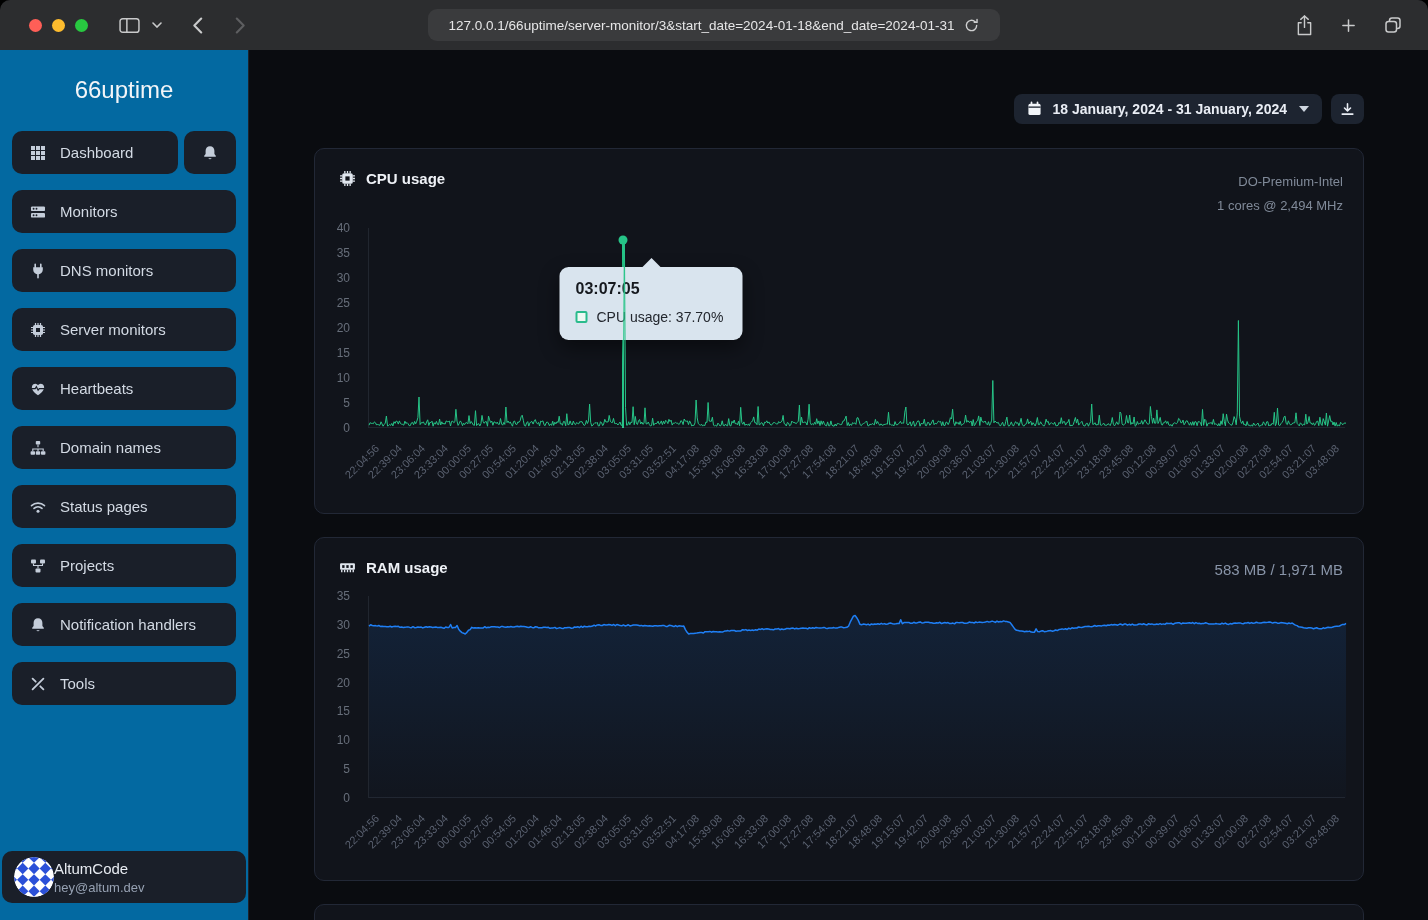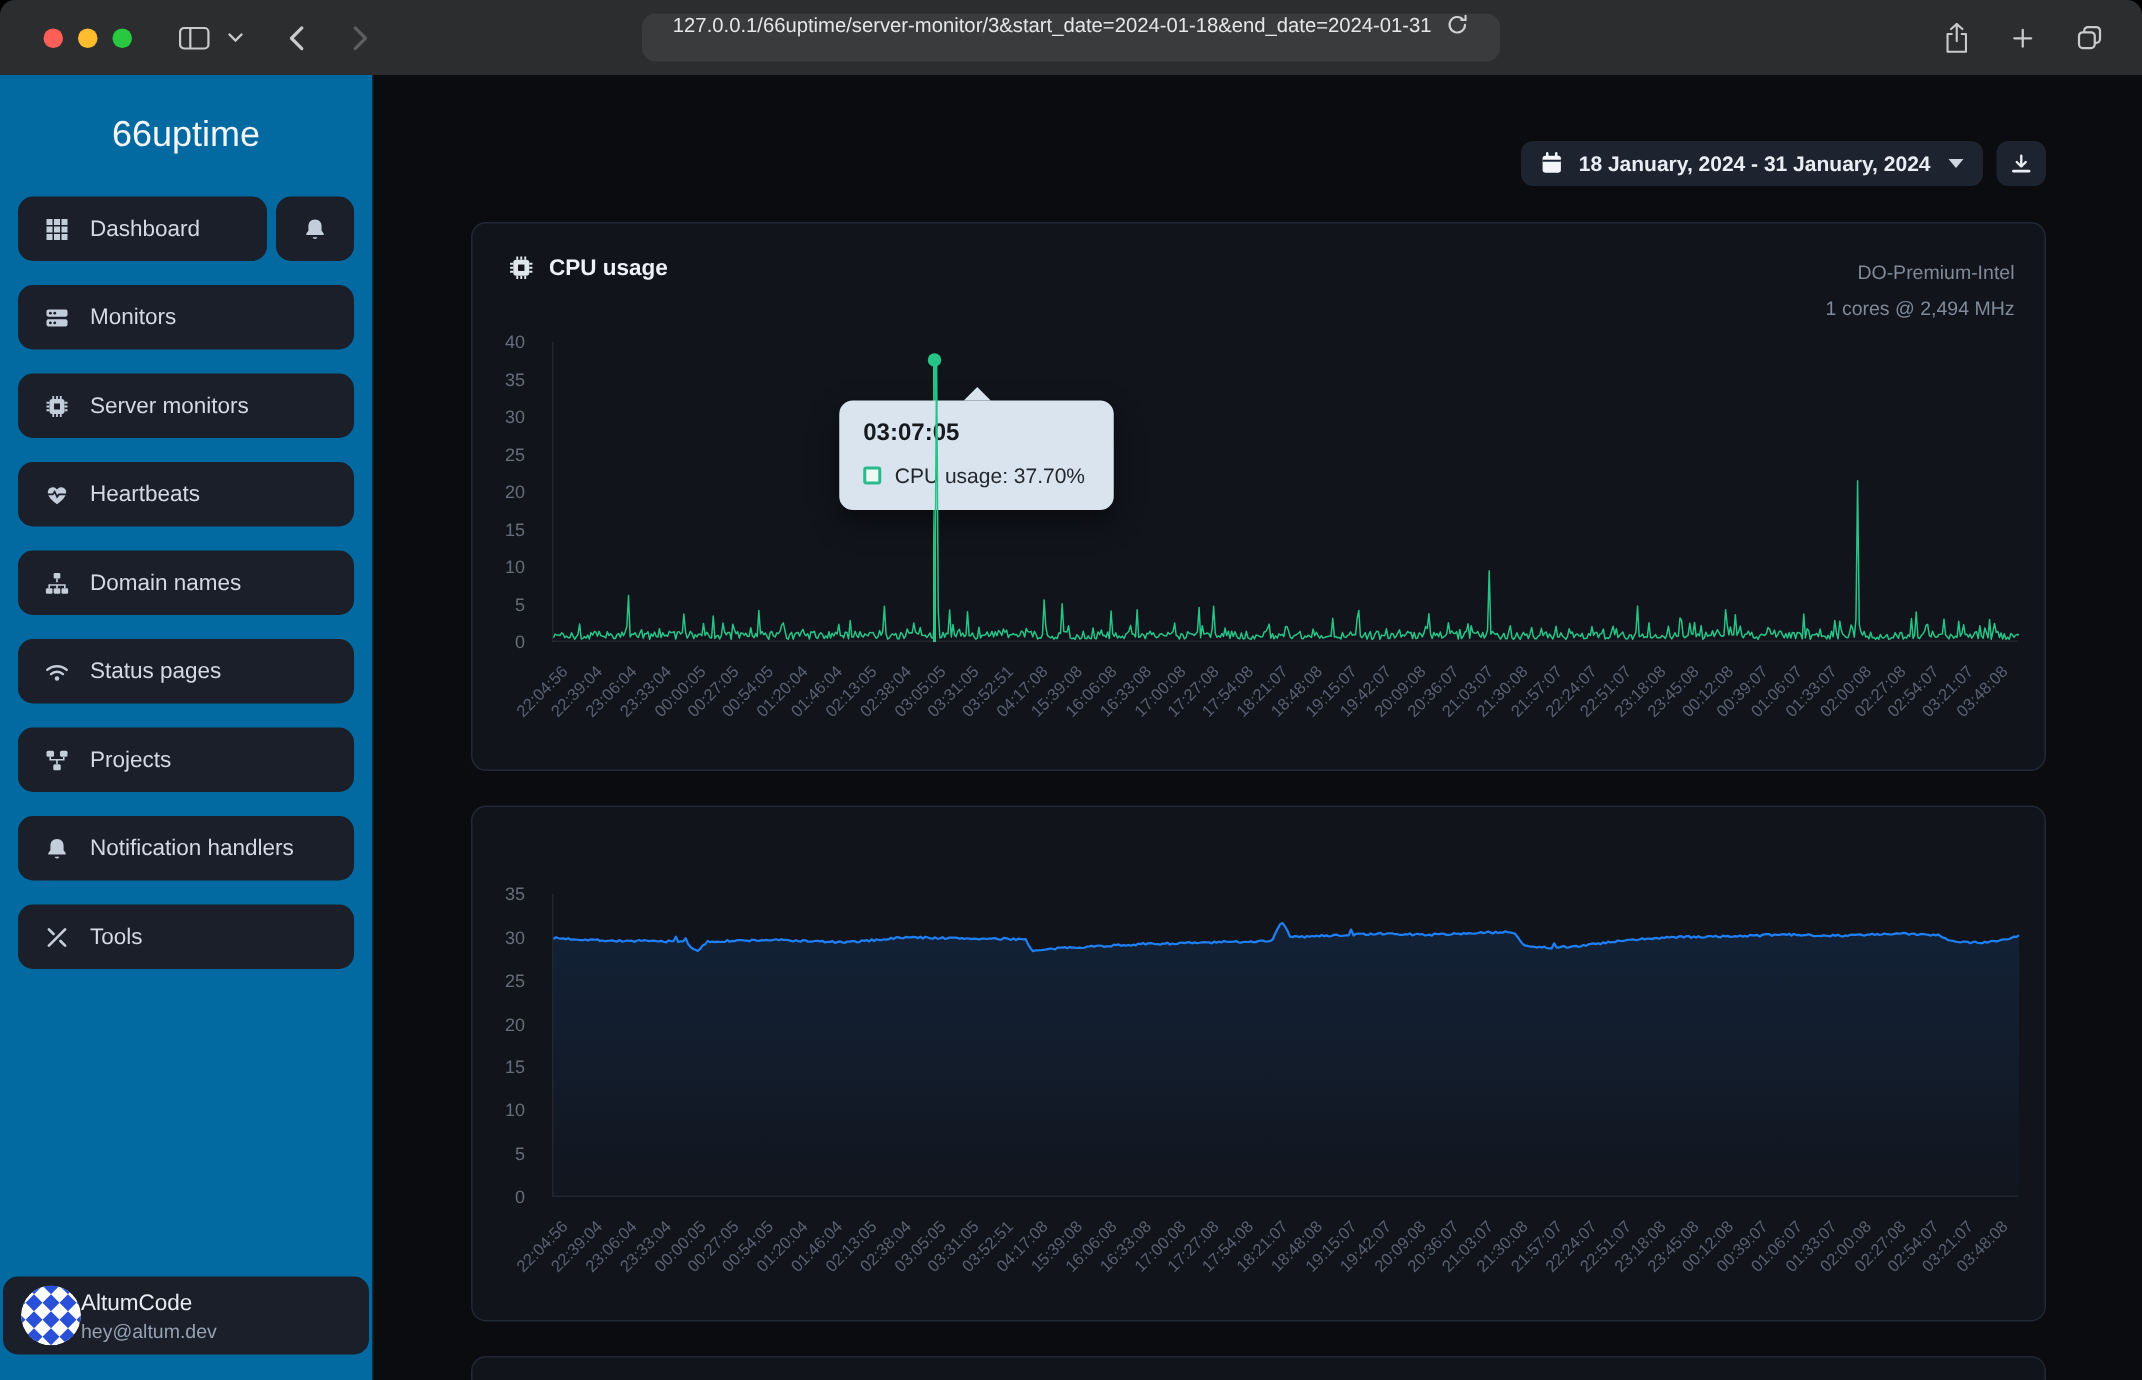--- a/index.html
+++ b/index.html
@@ -9,21 +9,21 @@
 
   
   .browser-bar { height:50px; background:#2c2d2f; display:flex; align-items:center; position:relative; }
   .traffic { display:flex; gap:10px; margin-left:29px; }
   .tl { width:13px; height:13px; border-radius:50%; border:none; cursor:pointer; }
   .tl.red { background:#ff5f57; } .tl.yellow { background:#febc2e; } .tl.green { background:#28c840; }
   .nav-icons { display:flex; align-items:center; margin-left:27px; color:#c9cacb; gap:4px; }
   .nav-btn { background:none; border:none; color:#c9cacb; display:flex; align-items:center; padding:4px; cursor:pointer; }
   .nav-btn.dim { color:#5d5e60; }
   .url-field { position:absolute; left:428px; top:9px; width:572px; height:32px; background:#3a3b3d;
-    border-radius:9px; display:flex; justify-content:center; gap:10px;
+    border-radius:9px; display:flex; align-items:center; justify-content:center; gap:10px;
     color:#e6e6e7; font-size:13.5px; cursor:text; }
   .url-field .reload { color:#cfd0d1; display:flex; background:none; border:none; cursor:pointer; }
   .right-icons { position:absolute; right:22px; top:0; height:50px; display:flex; align-items:center; gap:20px; color:#c9cacb; }
 
   
   .app { display:flex; height:870px; }
   .sidebar { width:249px; min-width:249px; background:#0369a1; border-right:1px solid #1d222c;
     display:flex; flex-direction:column; }
   .brand { margin:26px 0 27px; text-align:center; font-size:24px; line-height:28px; color:#f3f5f8; font-weight:500; }
   .side-nav { padding:0 12px; display:flex; flex-direction:column; flex:1; }
@@ -173,20 +173,31 @@
                 <svg width="16" height="16" viewBox="0 0 16 16" fill="currentColor">
                   <rect x="1" y="2.4" width="14" height="4.7" rx="1.2"></rect>
                   <rect x="1" y="8.9" width="14" height="4.7" rx="1.2"></rect>
                   <circle cx="3.6" cy="4.75" r=".95" fill="#1a1f29"></circle>
                   <circle cx="6.5" cy="4.75" r=".95" fill="#1a1f29"></circle>
                   <circle cx="3.6" cy="11.25" r=".95" fill="#1a1f29"></circle>
                   <circle cx="6.5" cy="11.25" r=".95" fill="#1a1f29"></circle>
                 </svg>
               </span>
               <span>Monitors</span>
+            </button>
+          </div>
+          <div class="side-row">
+            <button class="side-item">
+              <span class="icon">
+                <svg width="16" height="16" viewBox="0 0 16 16">
+                  <path d="M5.2 1.2v3.2M10.8 1.2v3.2M8 11.6v3.2" stroke="currentColor" stroke-width="1.6" stroke-linecap="round" fill="none"></path>
+                  <path d="M3.2 4.2h9.6v2.5a4.8 4.8 0 0 1-9.6 0z" fill="currentColor"></path>
+                </svg>
+              </span>
+              <span>DNS monitors</span>
             </button>
           </div>
           <div class="side-row">
             <button class="side-item">
               <span class="icon">
                 <svg width="16" height="16" viewBox="0 0 16 16">
                   <path stroke="currentColor" stroke-width="1.2" d="M5.5 1v2M8 1v2M10.5 1v2M5.5 13v2M8 13v2M10.5 13v2M1 5.5h2M1 8h2M1 10.5h2M13 5.5h2M13 8h2M13 10.5h2"></path>
                   <rect x="3" y="3" width="10" height="10" rx="1.8" fill="currentColor"></rect>
                   <rect x="6" y="6" width="4" height="4" fill="#1a1f29"></rect>
                 </svg>
@@ -417,20 +428,35 @@
             <span style="right: 126.3px;">01:33:07</span>
             <span style="right: 103.4px;">02:00:08</span>
             <span style="right: 80.6px;">02:27:08</span>
             <span style="right: 57.7px;">02:54:07</span>
             <span style="right: 34.9px;">03:21:07</span>
             <span style="right: 12px;">03:48:08</span>
           </div>
         </section>
 
       <section class="card card-ram" id="card-ram">
+        <div class="card-head">
+          <div class="card-title">
+            <span class="icon">
+              <svg width="17" height="17" viewBox="0 0 16 16">
+                  <rect x="1" y="4" width="14" height="6.2" rx="1" fill="currentColor"></rect>
+                  <path d="M2.6 10.2v2.2M5.3 10.2v2.2M8 10.2v2.2M10.7 10.2v2.2M13.4 10.2v2.2" stroke="currentColor" stroke-width="1.3"></path>
+                  <rect x="3" y="5.8" width="2.2" height="2.6" fill="#11141b"></rect>
+                  <rect x="6.9" y="5.8" width="2.2" height="2.6" fill="#11141b"></rect>
+                  <rect x="10.8" y="5.8" width="2.2" height="2.6" fill="#11141b"></rect>
+                </svg>
+            </span>
+            <span>RAM usage</span>
+          </div>
+          <div class="ram-total">583 MB / 1,971 MB</div>
+        </div>
       <div class="plot" style="left: 53px; top: 58px; width: 977px; height: 202px;">
             <svg viewBox="0 0 977 202" width="977" height="202" preserveAspectRatio="none">
               <defs>
                 <linearGradient id="grad-ram" x1="0" y1="0" x2="0" y2="1">
       <stop offset="0" stop-color="#1f7ff5" stop-opacity="0.13"></stop>
       <stop offset="1" stop-color="#1f7ff5" stop-opacity="0.015"></stop>
                 </linearGradient>
               </defs>
               <path d="M0.0 30.1L1.6 28.8L3.3 29.5L4.9 29.7L6.5 29.6L8.2 30.1L9.8 29.5L11.4 30.4L13.0 30.3L14.7 30.4L16.3 30.5L17.9 30.7L19.6 30.8L21.2 30.3L22.8 31.0L24.5 30.4L26.1 30.3L27.7 30.5L29.4 30.3L31.0 31.3L32.6 31.0L34.3 31.5L35.9 31.2L37.5 31.1L39.1 30.9L40.8 31.4L42.4 31.7L44.0 30.7L45.7 31.7L47.3 31.5L48.9 31.0L50.6 31.2L52.2 31.1L53.8 31.9L55.5 31.2L57.1 30.7L58.7 31.3L60.3 30.8L62.0 31.0L63.6 31.4L65.2 31.2L66.9 31.1L68.5 31.4L70.1 31.6L71.8 31.2L73.4 31.8L75.0 32.3L76.7 31.0L78.3 31.4L79.9 31.5L81.6 28.5L83.2 32.0L84.8 31.5L86.4 31.6L88.1 29.5L89.7 33.3L91.3 35.2L93.0 36.6L94.6 37.2L96.2 38.0L97.9 36.4L99.5 34.2L101.1 33.6L102.8 31.3L104.4 32.1L106.0 31.7L107.6 32.1L109.3 31.7L110.9 32.0L112.5 31.9L114.2 32.0L115.8 30.7L117.4 31.8L119.1 31.3L120.7 31.4L122.3 30.8L124.0 30.8L125.6 30.7L127.2 31.0L128.9 31.0L130.5 31.6L132.1 30.5L133.7 30.5L135.4 31.1L137.0 31.2L138.6 30.8L140.3 30.9L141.9 30.6L143.5 30.9L145.2 30.9L146.8 30.5L148.4 30.2L150.1 30.8L151.7 30.2L153.3 30.6L154.9 30.6L156.6 30.8L158.2 31.2L159.8 31.6L161.5 30.8L163.1 31.4L164.7 31.8L166.4 30.7L168.0 30.9L169.6 31.8L171.3 31.8L172.9 31.7L174.5 31.2L176.2 31.3L177.8 31.6L179.4 31.3L181.0 32.3L182.7 31.9L184.3 31.9L185.9 31.4L187.6 32.6L189.2 32.1L190.8 31.6L192.5 32.2L194.1 32.6L195.7 31.7L197.4 31.7L199.0 31.4L200.6 31.4L202.3 32.2L203.9 32.1L205.5 30.9L207.1 31.2L208.8 30.7L210.4 31.6L212.0 30.2L213.7 31.3L215.3 30.2L216.9 30.7L218.6 30.8L220.2 30.2L221.8 30.4L223.5 30.1L225.1 29.2L226.7 30.0L228.3 28.9L230.0 28.8L231.6 29.4L233.2 29.5L234.9 28.6L236.5 28.9L238.1 28.9L239.8 28.6L241.4 28.7L243.0 29.4L244.7 28.5L246.3 29.7L247.9 28.5L249.6 29.0L251.2 29.6L252.8 29.8L254.4 28.9L256.1 29.9L257.7 29.5L259.3 28.8L261.0 29.9L262.6 29.6L264.2 29.0L265.9 29.1L267.5 29.0L269.1 29.3L270.8 29.8L272.4 29.4L274.0 30.0L275.6 29.5L277.3 29.8L278.9 30.1L280.5 29.7L282.2 29.9L283.8 30.3L285.4 29.8L287.1 29.7L288.7 30.0L290.3 29.7L292.0 29.7L293.6 29.4L295.2 29.6L296.9 30.4L298.5 30.4L300.1 29.3L301.7 29.4L303.4 30.0L305.0 30.6L306.6 29.6L308.3 30.7L309.9 29.8L311.5 30.0L313.2 30.3L314.8 30.1L316.4 33.6L318.1 36.3L319.7 38.1L321.3 37.5L322.9 37.6L324.6 37.5L326.2 37.2L327.8 37.1L329.5 36.7L331.1 36.4L332.7 36.5L334.4 37.0L336.0 35.7L337.6 35.7L339.3 35.7L340.9 35.4L342.5 36.2L344.2 35.4L345.8 35.8L347.4 35.8L349.0 36.0L350.7 35.7L352.3 36.0L353.9 35.9L355.6 35.1L357.2 34.9L358.8 34.6L360.5 35.1L362.1 34.5L363.7 34.4L365.4 34.5L367.0 35.2L368.6 34.9L370.2 34.9L371.9 34.9L373.5 33.7L375.1 34.1L376.8 33.6L378.4 34.5L380.0 34.1L381.7 34.4L383.3 34.0L384.9 34.4L386.6 33.8L388.2 34.2L389.8 33.1L391.5 33.4L393.1 32.7L394.7 33.6L396.3 32.9L398.0 32.7L399.6 33.0L401.2 33.5L402.9 33.4L404.5 33.8L406.1 33.0L407.8 33.1L409.4 32.5L411.0 33.7L412.7 33.0L414.3 33.5L415.9 33.3L417.5 32.5L419.2 32.4L420.8 32.8L422.4 32.2L424.1 32.1L425.7 32.9L427.3 32.2L429.0 32.7L430.6 32.5L432.2 32.2L433.9 32.1L435.5 32.2L437.1 32.2L438.8 32.9L440.4 31.7L442.0 32.4L443.6 31.8L445.3 32.3L446.9 31.4L448.5 31.8L450.2 31.9L451.8 31.9L453.4 31.7L455.1 31.4L456.7 32.2L458.3 32.4L460.0 32.0L461.6 31.9L463.2 32.0L464.8 31.6L466.5 32.1L468.1 32.1L469.7 31.4L471.4 31.0L473.0 31.1L474.6 31.7L476.3 31.6L477.9 31.3L479.5 30.2L481.2 26.2L482.8 23.1L484.4 20.2L486.1 19.4L487.7 21.7L489.3 24.4L490.9 28.3L492.6 28.8L494.2 28.1L495.8 28.3L497.5 28.7L499.1 28.1L500.7 29.1L502.4 28.0L504.0 28.5L505.6 28.0L507.3 28.2L508.9 27.8L510.5 28.3L512.2 27.3L513.8 28.1L515.4 27.6L517.0 28.3L518.7 28.0L520.3 27.2L521.9 27.1L523.6 27.7L525.2 28.0L526.8 27.8L528.5 27.5L530.1 27.6L531.7 23.7L533.4 27.7L535.0 26.6L536.6 26.4L538.2 26.5L539.9 26.4L541.5 27.3L543.1 27.3L544.8 26.3L546.4 27.0L548.0 26.9L549.7 26.3L551.3 25.9L552.9 27.0L554.6 26.7L556.2 26.2L557.8 26.2L559.5 26.3L561.1 26.8L562.7 26.8L564.3 27.3L566.0 27.3L567.6 26.8L569.2 27.0L570.9 26.3L572.5 27.6L574.1 27.0L575.8 26.5L577.4 27.0L579.0 26.6L580.7 27.6L582.3 27.5L583.9 27.1L585.5 27.8L587.2 26.4L588.8 26.6L590.4 26.7L592.1 26.4L593.7 26.5L595.3 27.3L597.0 27.2L598.6 27.0L600.2 26.1L601.9 26.5L603.5 26.4L605.1 27.0L606.8 26.0L608.4 26.6L610.0 26.1L611.6 26.2L613.3 26.5L614.9 26.3L616.5 26.0L618.2 25.4L619.8 26.1L621.4 25.7L623.1 25.1L624.7 25.6L626.3 26.4L628.0 25.1L629.6 26.0L631.2 25.6L632.8 25.8L634.5 24.9L636.1 25.4L637.7 25.6L639.4 26.0L641.0 26.4L642.6 28.5L644.3 30.9L645.9 33.1L647.5 34.3L649.2 34.6L650.8 35.0L652.4 35.0L654.1 35.3L655.7 35.7L657.3 35.2L658.9 35.6L660.6 35.1L662.2 36.1L663.8 36.2L665.5 36.2L667.1 32.9L668.7 35.6L670.4 35.7L672.0 35.1L673.6 34.7L675.3 35.7L676.9 35.6L678.5 35.1L680.1 34.7L681.8 34.6L683.4 35.3L685.0 34.8L686.7 34.0L688.3 34.6L689.9 33.6L691.6 33.3L693.2 32.9L694.8 33.4L696.5 32.8L698.1 33.5L699.7 32.2L701.4 32.9L703.0 31.8L704.6 32.2L706.2 32.0L707.9 32.0L709.5 31.0L711.1 31.3L712.8 31.4L714.4 31.0L716.0 30.6L717.7 30.5L719.3 30.3L720.9 30.6L722.6 30.7L724.2 30.2L725.8 29.5L727.4 30.3L729.1 29.8L730.7 29.8L732.3 30.1L734.0 29.4L735.6 29.3L737.2 29.8L738.9 29.0L740.5 29.3L742.1 28.6L743.8 29.0L745.4 28.5L747.0 28.7L748.7 29.2L750.3 28.3L751.9 28.1L753.5 29.0L755.2 28.1L756.8 28.0L758.4 29.2L760.1 28.3L761.7 29.0L763.3 28.1L765.0 29.0L766.6 29.0L768.2 28.7L769.9 28.0L771.5 28.1L773.1 28.5L774.7 27.8L776.4 28.6L778.0 28.9L779.6 27.7L781.3 28.2L782.9 27.9L784.5 28.6L786.2 28.4L787.8 28.1L789.4 28.4L791.1 27.6L792.7 28.4L794.3 27.9L796.0 28.4L797.6 27.2L799.2 27.6L800.8 27.6L802.5 27.3L804.1 28.3L805.7 27.3L807.4 26.9L809.0 26.8L810.6 26.8L812.3 27.9L813.9 27.0L815.5 27.2L817.2 27.2L818.8 26.9L820.4 26.8L822.1 27.3L823.7 26.5L825.3 27.7L826.9 26.6L828.6 27.4L830.2 27.3L831.8 27.7L833.5 27.4L835.1 27.4L836.7 26.8L838.4 27.4L840.0 28.0L841.6 28.0L843.3 27.9L844.9 28.1L846.5 27.6L848.1 27.8L849.8 27.9L851.4 28.2L853.0 27.2L854.7 27.9L856.3 27.1L857.9 28.0L859.6 28.4L861.2 27.6L862.8 28.0L864.5 27.2L866.1 27.1L867.7 27.3L869.4 27.1L871.0 26.9L872.6 27.4L874.2 27.7L875.9 27.0L877.5 27.1L879.1 26.5L880.8 27.4L882.4 26.6L884.0 27.3L885.7 27.0L887.3 26.3L888.9 26.8L890.6 26.9L892.2 27.0L893.8 26.6L895.4 26.3L897.1 26.4L898.7 26.2L900.3 25.9L902.0 26.3L903.6 27.1L905.2 26.5L906.9 26.4L908.5 27.2L910.1 27.2L911.8 26.6L913.4 26.7L915.0 27.0L916.7 27.3L918.3 27.7L919.9 27.0L921.5 27.6L923.2 27.0L924.8 28.2L926.4 29.1L928.1 29.6L929.7 30.8L931.3 31.0L933.0 31.2L934.6 31.8L936.2 32.0L937.9 32.3L939.5 31.8L941.1 31.7L942.7 31.9L944.4 32.8L946.0 32.2L947.6 31.7L949.3 32.5L950.9 32.8L952.5 32.8L954.2 31.8L955.8 32.4L957.4 31.8L959.1 31.2L960.7 31.4L962.3 31.6L964.0 31.0L965.6 30.4L967.2 30.3L968.8 30.2L970.5 30.0L972.1 29.2L973.7 28.4L975.4 28.6L977.0 27.4L977 202L0 202Z" fill="url(#grad-ram)"></path>
               <path d="M0.0 30.1L1.6 28.8L3.3 29.5L4.9 29.7L6.5 29.6L8.2 30.1L9.8 29.5L11.4 30.4L13.0 30.3L14.7 30.4L16.3 30.5L17.9 30.7L19.6 30.8L21.2 30.3L22.8 31.0L24.5 30.4L26.1 30.3L27.7 30.5L29.4 30.3L31.0 31.3L32.6 31.0L34.3 31.5L35.9 31.2L37.5 31.1L39.1 30.9L40.8 31.4L42.4 31.7L44.0 30.7L45.7 31.7L47.3 31.5L48.9 31.0L50.6 31.2L52.2 31.1L53.8 31.9L55.5 31.2L57.1 30.7L58.7 31.3L60.3 30.8L62.0 31.0L63.6 31.4L65.2 31.2L66.9 31.1L68.5 31.4L70.1 31.6L71.8 31.2L73.4 31.8L75.0 32.3L76.7 31.0L78.3 31.4L79.9 31.5L81.6 28.5L83.2 32.0L84.8 31.5L86.4 31.6L88.1 29.5L89.7 33.3L91.3 35.2L93.0 36.6L94.6 37.2L96.2 38.0L97.9 36.4L99.5 34.2L101.1 33.6L102.8 31.3L104.4 32.1L106.0 31.7L107.6 32.1L109.3 31.7L110.9 32.0L112.5 31.9L114.2 32.0L115.8 30.7L117.4 31.8L119.1 31.3L120.7 31.4L122.3 30.8L124.0 30.8L125.6 30.7L127.2 31.0L128.9 31.0L130.5 31.6L132.1 30.5L133.7 30.5L135.4 31.1L137.0 31.2L138.6 30.8L140.3 30.9L141.9 30.6L143.5 30.9L145.2 30.9L146.8 30.5L148.4 30.2L150.1 30.8L151.7 30.2L153.3 30.6L154.9 30.6L156.6 30.8L158.2 31.2L159.8 31.6L161.5 30.8L163.1 31.4L164.7 31.8L166.4 30.7L168.0 30.9L169.6 31.8L171.3 31.8L172.9 31.7L174.5 31.2L176.2 31.3L177.8 31.6L179.4 31.3L181.0 32.3L182.7 31.9L184.3 31.9L185.9 31.4L187.6 32.6L189.2 32.1L190.8 31.6L192.5 32.2L194.1 32.6L195.7 31.7L197.4 31.7L199.0 31.4L200.6 31.4L202.3 32.2L203.9 32.1L205.5 30.9L207.1 31.2L208.8 30.7L210.4 31.6L212.0 30.2L213.7 31.3L215.3 30.2L216.9 30.7L218.6 30.8L220.2 30.2L221.8 30.4L223.5 30.1L225.1 29.2L226.7 30.0L228.3 28.9L230.0 28.8L231.6 29.4L233.2 29.5L234.9 28.6L236.5 28.9L238.1 28.9L239.8 28.6L241.4 28.7L243.0 29.4L244.7 28.5L246.3 29.7L247.9 28.5L249.6 29.0L251.2 29.6L252.8 29.8L254.4 28.9L256.1 29.9L257.7 29.5L259.3 28.8L261.0 29.9L262.6 29.6L264.2 29.0L265.9 29.1L267.5 29.0L269.1 29.3L270.8 29.8L272.4 29.4L274.0 30.0L275.6 29.5L277.3 29.8L278.9 30.1L280.5 29.7L282.2 29.9L283.8 30.3L285.4 29.8L287.1 29.7L288.7 30.0L290.3 29.7L292.0 29.7L293.6 29.4L295.2 29.6L296.9 30.4L298.5 30.4L300.1 29.3L301.7 29.4L303.4 30.0L305.0 30.6L306.6 29.6L308.3 30.7L309.9 29.8L311.5 30.0L313.2 30.3L314.8 30.1L316.4 33.6L318.1 36.3L319.7 38.1L321.3 37.5L322.9 37.6L324.6 37.5L326.2 37.2L327.8 37.1L329.5 36.7L331.1 36.4L332.7 36.5L334.4 37.0L336.0 35.7L337.6 35.7L339.3 35.7L340.9 35.4L342.5 36.2L344.2 35.4L345.8 35.8L347.4 35.8L349.0 36.0L350.7 35.7L352.3 36.0L353.9 35.9L355.6 35.1L357.2 34.9L358.8 34.6L360.5 35.1L362.1 34.5L363.7 34.4L365.4 34.5L367.0 35.2L368.6 34.9L370.2 34.9L371.9 34.9L373.5 33.7L375.1 34.1L376.8 33.6L378.4 34.5L380.0 34.1L381.7 34.4L383.3 34.0L384.9 34.4L386.6 33.8L388.2 34.2L389.8 33.1L391.5 33.4L393.1 32.7L394.7 33.6L396.3 32.9L398.0 32.7L399.6 33.0L401.2 33.5L402.9 33.4L404.5 33.8L406.1 33.0L407.8 33.1L409.4 32.5L411.0 33.7L412.7 33.0L414.3 33.5L415.9 33.3L417.5 32.5L419.2 32.4L420.8 32.8L422.4 32.2L424.1 32.1L425.7 32.9L427.3 32.2L429.0 32.7L430.6 32.5L432.2 32.2L433.9 32.1L435.5 32.2L437.1 32.2L438.8 32.9L440.4 31.7L442.0 32.4L443.6 31.8L445.3 32.3L446.9 31.4L448.5 31.8L450.2 31.9L451.8 31.9L453.4 31.7L455.1 31.4L456.7 32.2L458.3 32.4L460.0 32.0L461.6 31.9L463.2 32.0L464.8 31.6L466.5 32.1L468.1 32.1L469.7 31.4L471.4 31.0L473.0 31.1L474.6 31.7L476.3 31.6L477.9 31.3L479.5 30.2L481.2 26.2L482.8 23.1L484.4 20.2L486.1 19.4L487.7 21.7L489.3 24.4L490.9 28.3L492.6 28.8L494.2 28.1L495.8 28.3L497.5 28.7L499.1 28.1L500.7 29.1L502.4 28.0L504.0 28.5L505.6 28.0L507.3 28.2L508.9 27.8L510.5 28.3L512.2 27.3L513.8 28.1L515.4 27.6L517.0 28.3L518.7 28.0L520.3 27.2L521.9 27.1L523.6 27.7L525.2 28.0L526.8 27.8L528.5 27.5L530.1 27.6L531.7 23.7L533.4 27.7L535.0 26.6L536.6 26.4L538.2 26.5L539.9 26.4L541.5 27.3L543.1 27.3L544.8 26.3L546.4 27.0L548.0 26.9L549.7 26.3L551.3 25.9L552.9 27.0L554.6 26.7L556.2 26.2L557.8 26.2L559.5 26.3L561.1 26.8L562.7 26.8L564.3 27.3L566.0 27.3L567.6 26.8L569.2 27.0L570.9 26.3L572.5 27.6L574.1 27.0L575.8 26.5L577.4 27.0L579.0 26.6L580.7 27.6L582.3 27.5L583.9 27.1L585.5 27.8L587.2 26.4L588.8 26.6L590.4 26.7L592.1 26.4L593.7 26.5L595.3 27.3L597.0 27.2L598.6 27.0L600.2 26.1L601.9 26.5L603.5 26.4L605.1 27.0L606.8 26.0L608.4 26.6L610.0 26.1L611.6 26.2L613.3 26.5L614.9 26.3L616.5 26.0L618.2 25.4L619.8 26.1L621.4 25.7L623.1 25.1L624.7 25.6L626.3 26.4L628.0 25.1L629.6 26.0L631.2 25.6L632.8 25.8L634.5 24.9L636.1 25.4L637.7 25.6L639.4 26.0L641.0 26.4L642.6 28.5L644.3 30.9L645.9 33.1L647.5 34.3L649.2 34.6L650.8 35.0L652.4 35.0L654.1 35.3L655.7 35.7L657.3 35.2L658.9 35.6L660.6 35.1L662.2 36.1L663.8 36.2L665.5 36.2L667.1 32.9L668.7 35.6L670.4 35.7L672.0 35.1L673.6 34.7L675.3 35.7L676.9 35.6L678.5 35.1L680.1 34.7L681.8 34.6L683.4 35.3L685.0 34.8L686.7 34.0L688.3 34.6L689.9 33.6L691.6 33.3L693.2 32.9L694.8 33.4L696.5 32.8L698.1 33.5L699.7 32.2L701.4 32.9L703.0 31.8L704.6 32.2L706.2 32.0L707.9 32.0L709.5 31.0L711.1 31.3L712.8 31.4L714.4 31.0L716.0 30.6L717.7 30.5L719.3 30.3L720.9 30.6L722.6 30.7L724.2 30.2L725.8 29.5L727.4 30.3L729.1 29.8L730.7 29.8L732.3 30.1L734.0 29.4L735.6 29.3L737.2 29.8L738.9 29.0L740.5 29.3L742.1 28.6L743.8 29.0L745.4 28.5L747.0 28.7L748.7 29.2L750.3 28.3L751.9 28.1L753.5 29.0L755.2 28.1L756.8 28.0L758.4 29.2L760.1 28.3L761.7 29.0L763.3 28.1L765.0 29.0L766.6 29.0L768.2 28.7L769.9 28.0L771.5 28.1L773.1 28.5L774.7 27.8L776.4 28.6L778.0 28.9L779.6 27.7L781.3 28.2L782.9 27.9L784.5 28.6L786.2 28.4L787.8 28.1L789.4 28.4L791.1 27.6L792.7 28.4L794.3 27.9L796.0 28.4L797.6 27.2L799.2 27.6L800.8 27.6L802.5 27.3L804.1 28.3L805.7 27.3L807.4 26.9L809.0 26.8L810.6 26.8L812.3 27.9L813.9 27.0L815.5 27.2L817.2 27.2L818.8 26.9L820.4 26.8L822.1 27.3L823.7 26.5L825.3 27.7L826.9 26.6L828.6 27.4L830.2 27.3L831.8 27.7L833.5 27.4L835.1 27.4L836.7 26.8L838.4 27.4L840.0 28.0L841.6 28.0L843.3 27.9L844.9 28.1L846.5 27.6L848.1 27.8L849.8 27.9L851.4 28.2L853.0 27.2L854.7 27.9L856.3 27.1L857.9 28.0L859.6 28.4L861.2 27.6L862.8 28.0L864.5 27.2L866.1 27.1L867.7 27.3L869.4 27.1L871.0 26.9L872.6 27.4L874.2 27.7L875.9 27.0L877.5 27.1L879.1 26.5L880.8 27.4L882.4 26.6L884.0 27.3L885.7 27.0L887.3 26.3L888.9 26.8L890.6 26.9L892.2 27.0L893.8 26.6L895.4 26.3L897.1 26.4L898.7 26.2L900.3 25.9L902.0 26.3L903.6 27.1L905.2 26.5L906.9 26.4L908.5 27.2L910.1 27.2L911.8 26.6L913.4 26.7L915.0 27.0L916.7 27.3L918.3 27.7L919.9 27.0L921.5 27.6L923.2 27.0L924.8 28.2L926.4 29.1L928.1 29.6L929.7 30.8L931.3 31.0L933.0 31.2L934.6 31.8L936.2 32.0L937.9 32.3L939.5 31.8L941.1 31.7L942.7 31.9L944.4 32.8L946.0 32.2L947.6 31.7L949.3 32.5L950.9 32.8L952.5 32.8L954.2 31.8L955.8 32.4L957.4 31.8L959.1 31.2L960.7 31.4L962.3 31.6L964.0 31.0L965.6 30.4L967.2 30.3L968.8 30.2L970.5 30.0L972.1 29.2L973.7 28.4L975.4 28.6L977.0 27.4" fill="none" stroke="#1f7ff5" stroke-width="1.5" stroke-linejoin="round"></path>

